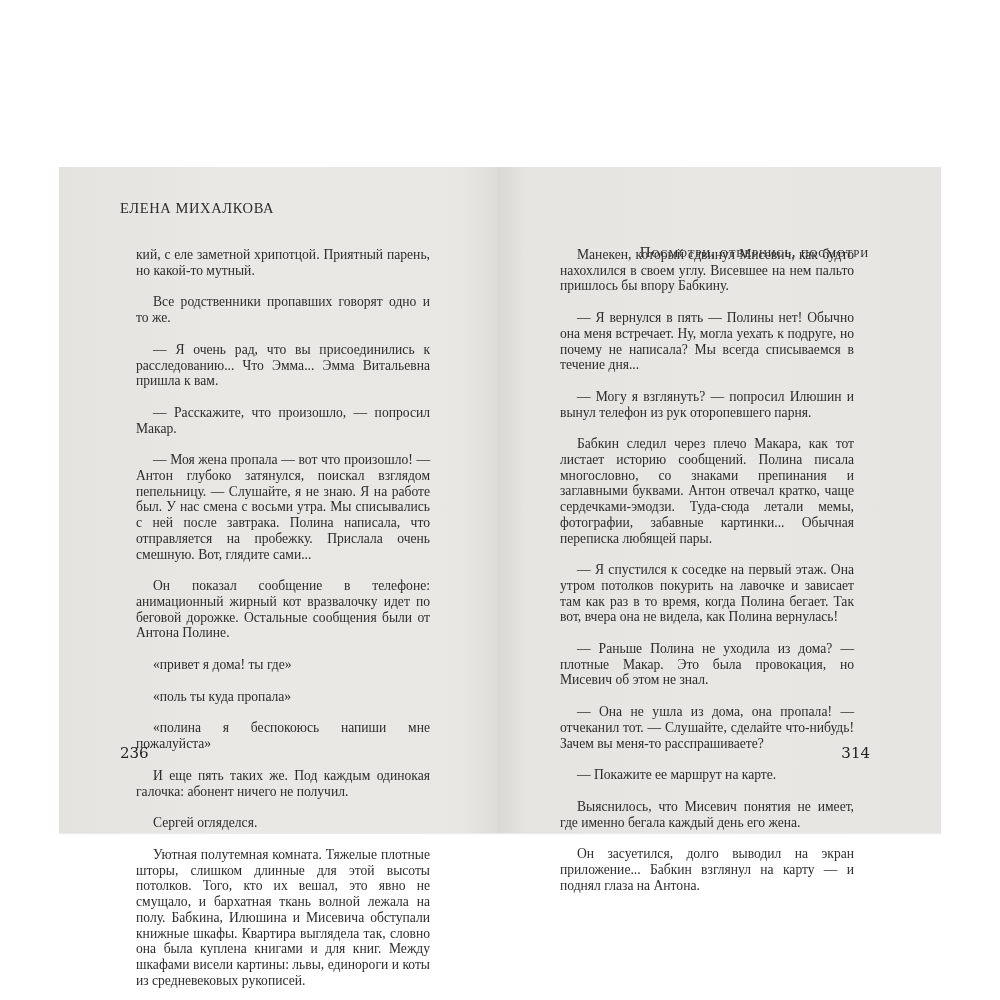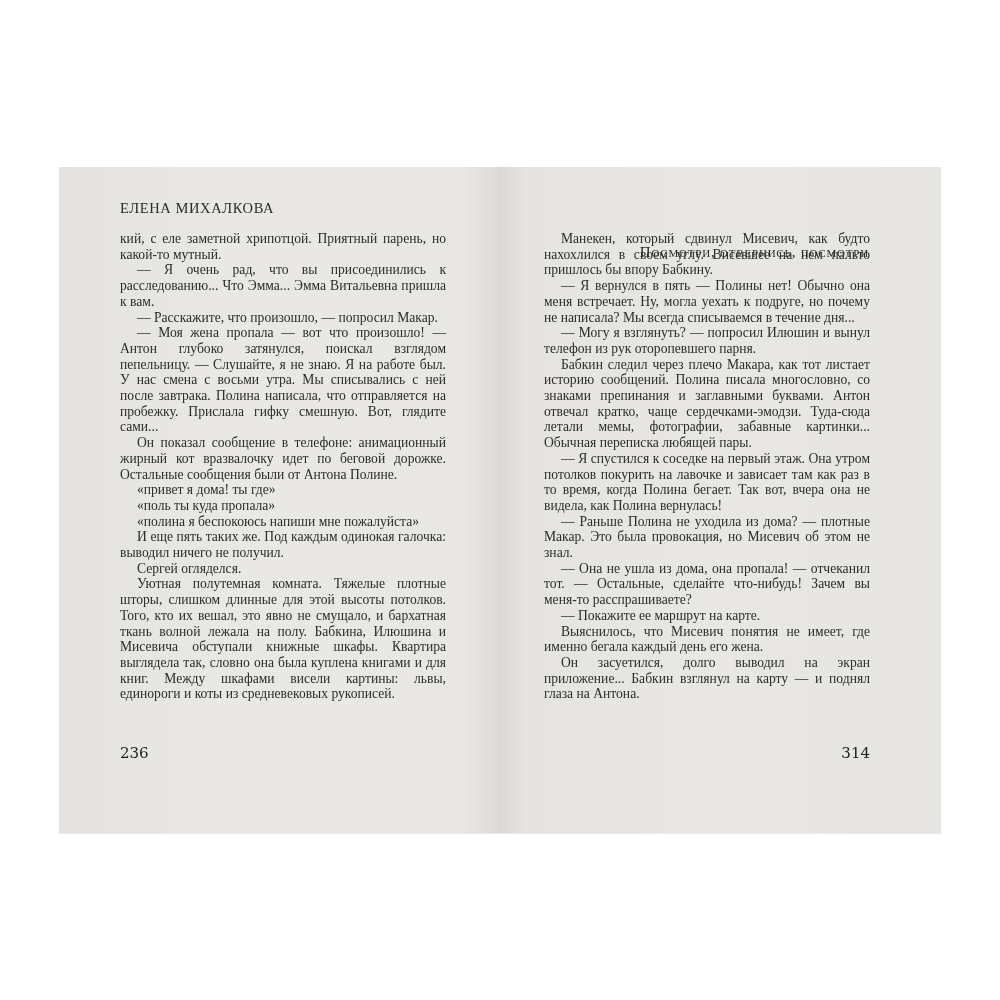--- a/index.html
+++ b/index.html
@@ -41,64 +41,65 @@
   .text {
     position: absolute;
     top: 64px;
     font-size: 13.6px;
     line-height: 15.7px;
     text-align: justify;
     color: #2c2c2c;
   }
   .page.left .text { left: 61px; width: 326px; }
   .page.right .text { left: 46px; width: 326px; }
-  .text p { margin: 0; text-indent: 17px; }
+  .text p { margin: 16px; text-indent: 17px; }
   .folio {
     position: absolute;
     top: 577px;
     font-size: 15px;
     color: #222;
     font-family: "DejaVu Serif", serif;
   }
   .page.left .folio { left: 61px; text-align: right; }
   .page.right .folio { right: 71px; }
 </style>
 </head>
 <body>
 
 <div class="spread">
 
   <div class="page left">
     <div class="running-head">ЕЛЕНА МИХАЛКОВА</div>
     <div class="text">
       <p style="text-indent:0">кий, с еле заметной хрипотцой. Приятный парень, но какой-то мутный.</p>
+      <p>Все родственники пропавших говорят одно и то же.</p>
       <p>— Я очень рад, что вы присоединились к расследованию... Что Эмма... Эмма Витальевна пришла к вам.</p>
       <p>— Расскажите, что произошло, — попросил Макар.</p>
-      <p>— Моя жена пропала — вот что произошло! — Антон глубоко затянулся, поискал взглядом пепельницу. — Слушайте, я не знаю. Я на работе был. У нас смена с восьми утра. Мы списывались с ней после завтрака. Полина написала, что отправляется на пробежку. Прислала гифку смешную. Вот, глядите сами...</p>
+      <p>— Моя жена пропала — вот что произошло! — Антон глубоко затянулся, поискал взглядом пепельницу. — Слушайте, я не знаю. Я на работе был. У нас смена с восьми утра. Мы списывались с ней после завтрака. Полина написала, что отправляется на пробежку. Прислала очень смешную. Вот, глядите сами...</p>
       <p>Он показал сообщение в телефоне: анимационный жирный кот вразвалочку идет по беговой дорожке. Остальные сообщения были от Антона Полине.</p>
       <p>«привет я дома! ты где»</p>
       <p>«поль ты куда пропала»</p>
       <p>«полина я беспокоюсь напиши мне пожалуйста»</p>
-      <p>И еще пять таких же. Под каждым одинокая галочка: выводил ничего не получил.</p>
+      <p>И еще пять таких же. Под каждым одинокая галочка: абонент ничего не получил.</p>
       <p>Сергей огляделся.</p>
       <p>Уютная полутемная комната. Тяжелые плотные шторы, слишком длинные для этой высоты потолков. Того, кто их вешал, это явно не смущало, и бархатная ткань волной лежала на полу. Бабкина, Илюшина и Мисевича обступали книжные шкафы. Квартира выглядела так, словно она была куплена книгами и для книг. Между шкафами висели картины: львы, единороги и коты из средневековых рукописей.</p>
     </div>
     <div class="folio">236</div>
   </div>
 
   <div class="page right">
     <div class="running-head">Посмотри, отвернись, посмотри</div>
     <div class="text">
       <p>Манекен, который сдвинул Мисевич, как будто нахохлился в своем углу. Висевшее на нем пальто пришлось бы впору Бабкину.</p>
       <p>— Я вернулся в пять — Полины нет! Обычно она меня встречает. Ну, могла уехать к подруге, но почему не написала? Мы всегда списываемся в течение дня...</p>
       <p>— Могу я взглянуть? — попросил Илюшин и вынул телефон из рук оторопевшего парня.</p>
       <p>Бабкин следил через плечо Макара, как тот листает историю сообщений. Полина писала многословно, со знаками препинания и заглавными буквами. Антон отвечал кратко, чаще сердечками-эмодзи. Туда-сюда летали мемы, фотографии, забавные картинки... Обычная переписка любящей пары.</p>
       <p>— Я спустился к соседке на первый этаж. Она утром потолков покурить на лавочке и зависает там как раз в то время, когда Полина бегает. Так вот, вчера она не видела, как Полина вернулась!</p>
       <p>— Раньше Полина не уходила из дома? — плотные Макар. Это была провокация, но Мисевич об этом не знал.</p>
-      <p>— Она не ушла из дома, она пропала! — отчеканил тот. — Остальные, сделайте что-нибудь! Зачем вы меня-то расспрашиваете?</p>
+      <p>— Она не ушла из дома, она пропала! — отчеканил тот. — Слушайте, сделайте что-нибудь! Зачем вы меня-то расспрашиваете?</p>
       <p>— Покажите ее маршрут на карте.</p>
       <p>Выяснилось, что Мисевич понятия не имеет, где именно бегала каждый день его жена.</p>
       <p>Он засуетился, долго выводил на экран приложение... Бабкин взглянул на карту — и поднял глаза на Антона.</p>
     </div>
     <div class="folio">314</div>
   </div>
 
 </div>
 
 </body></html>

